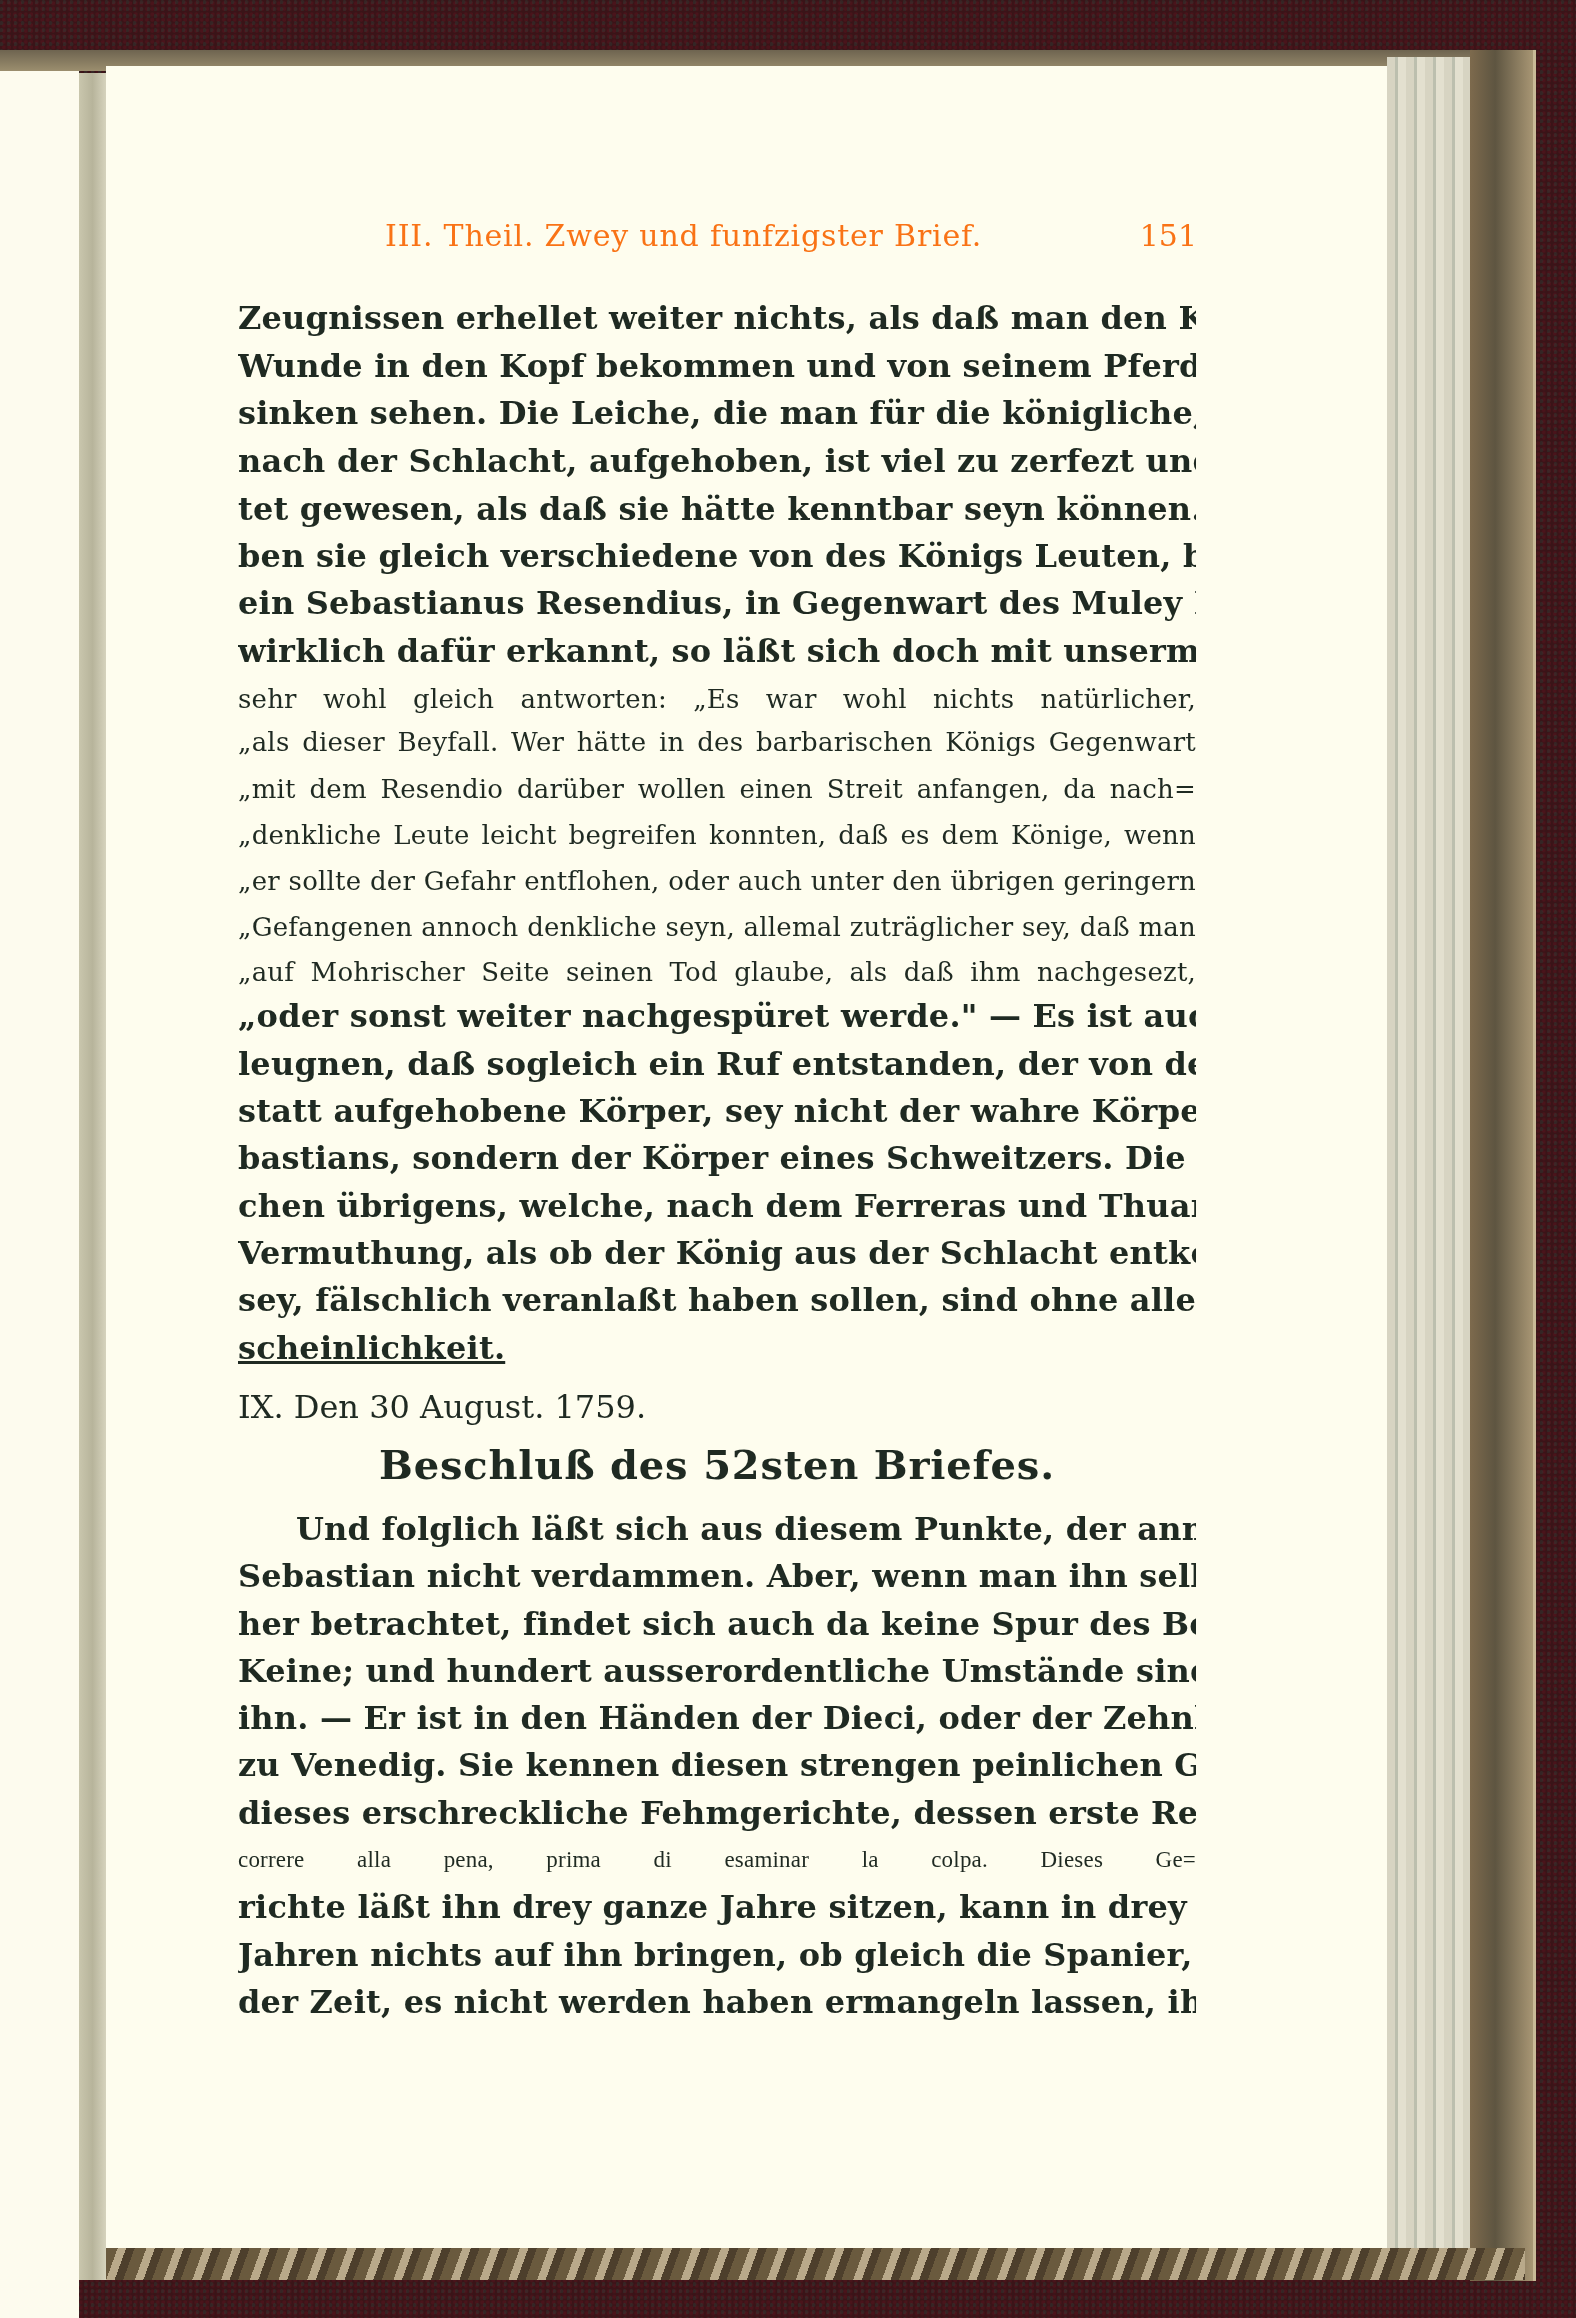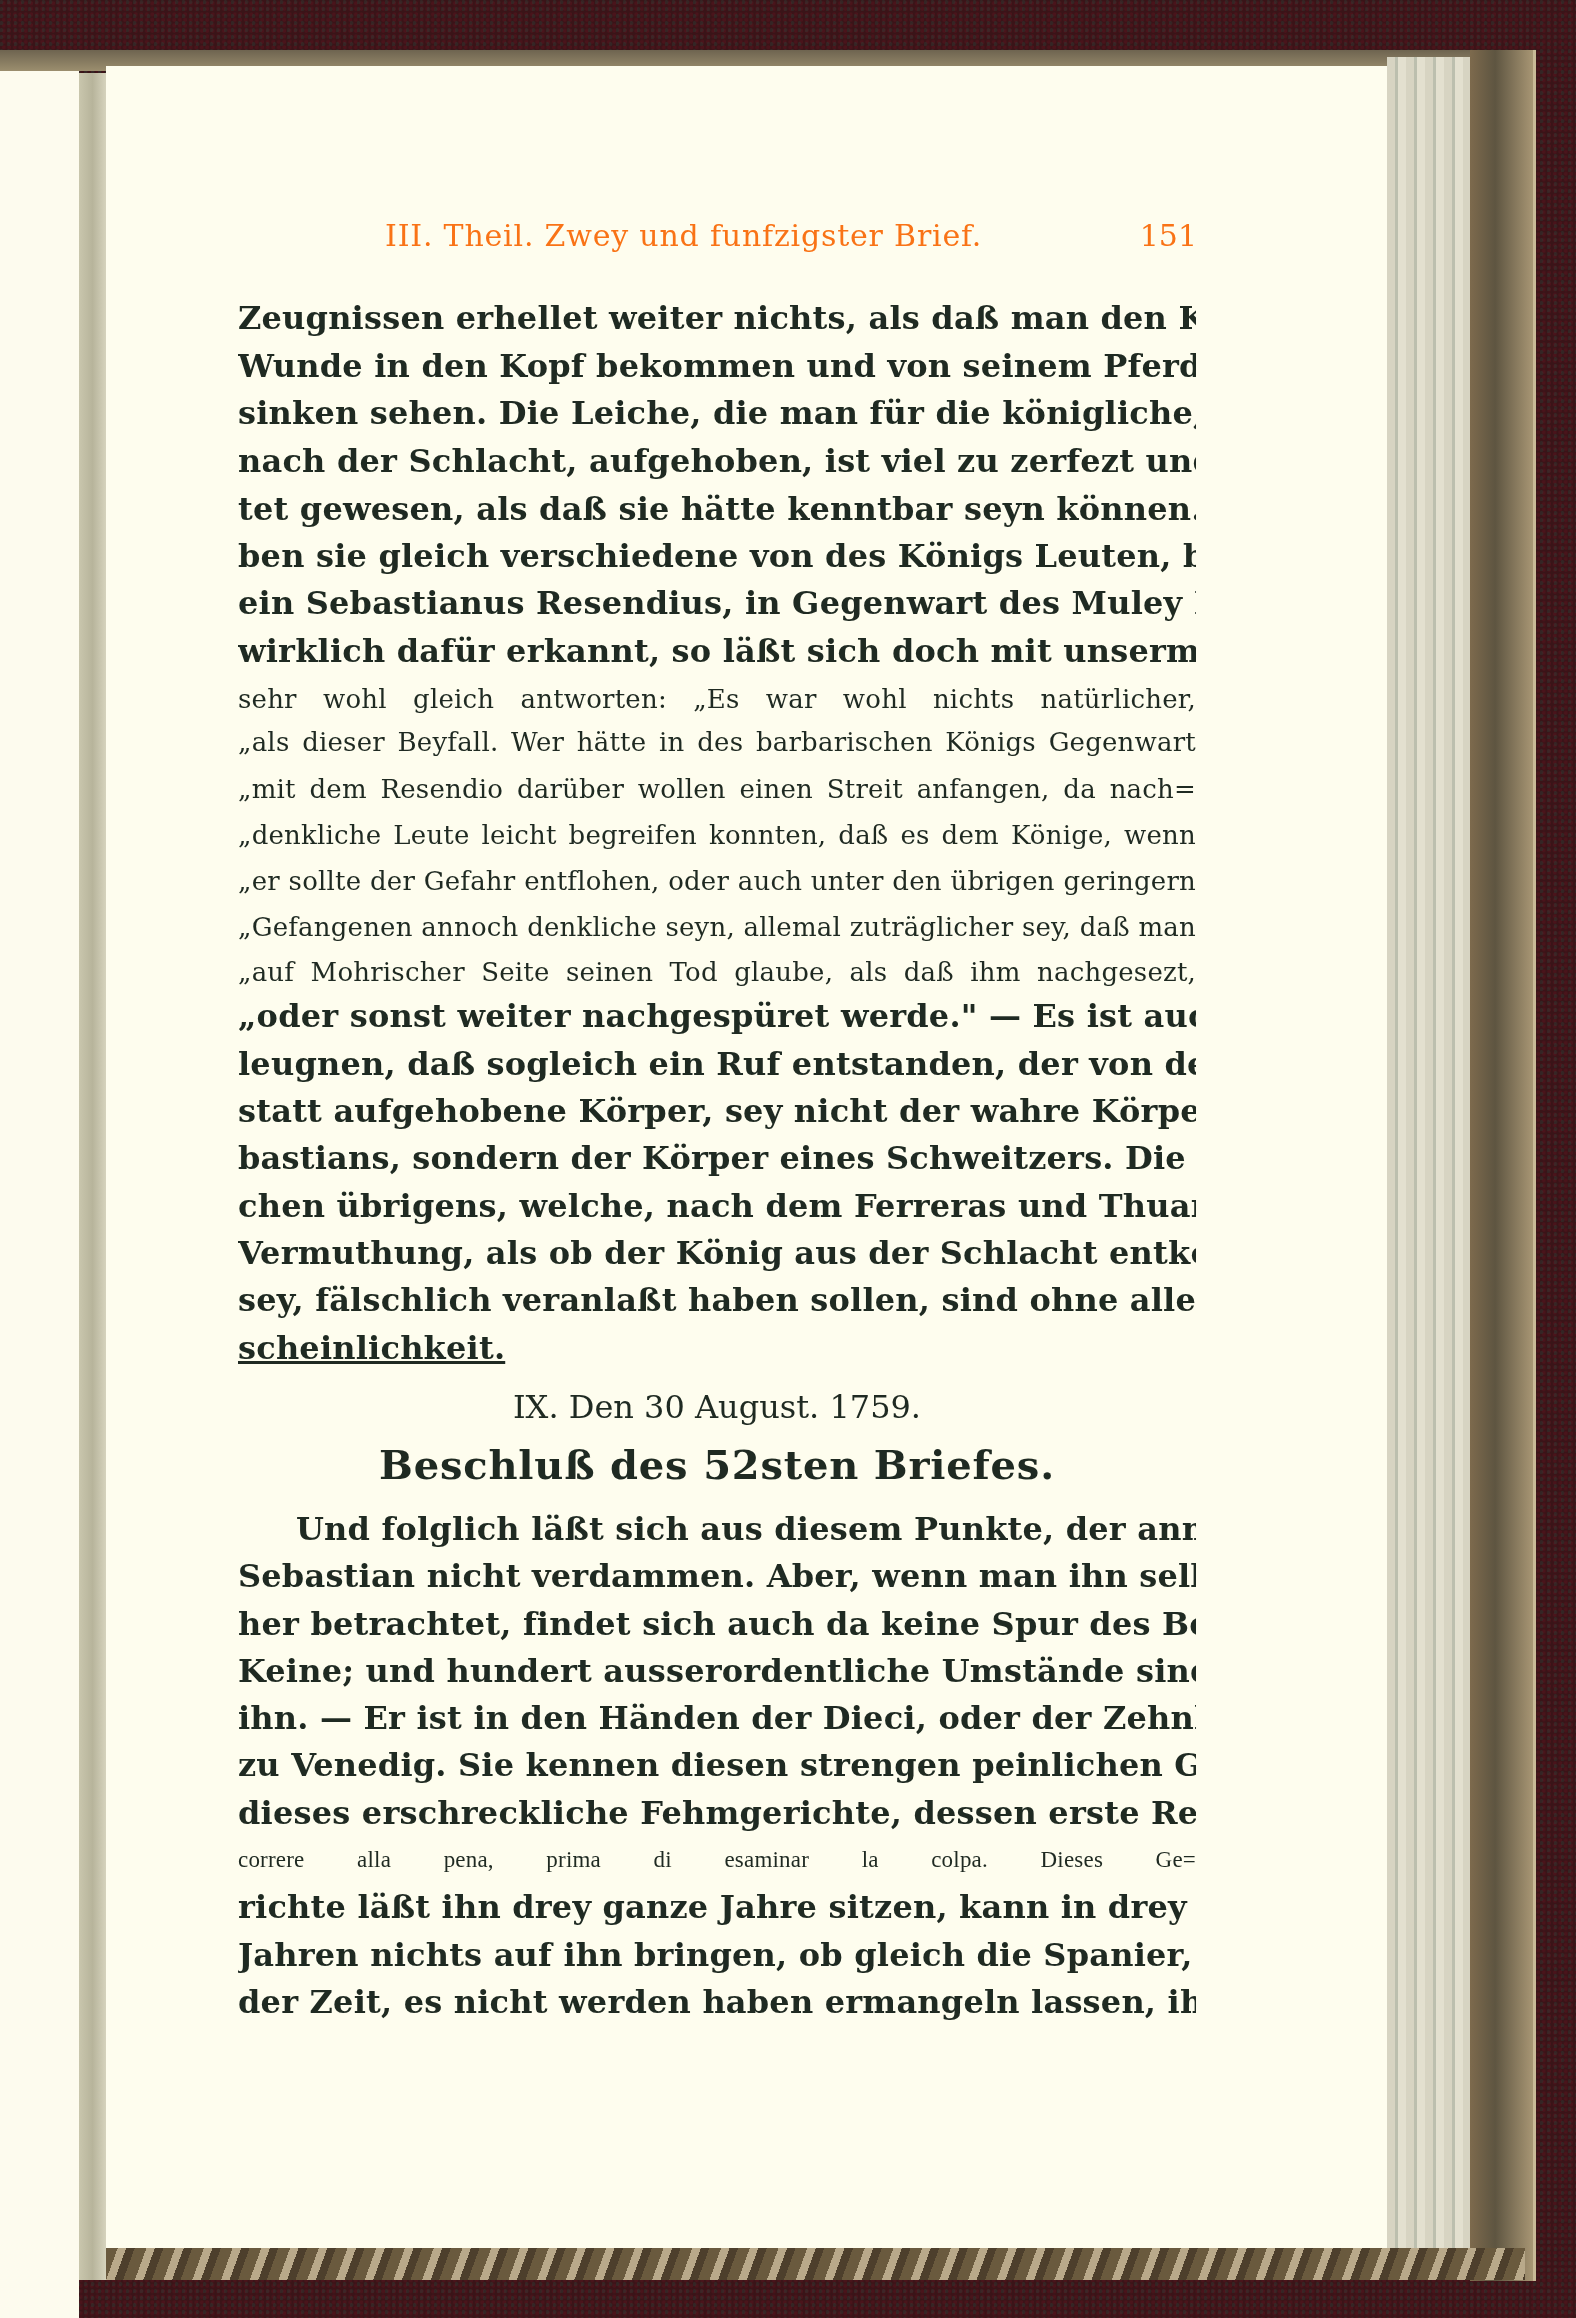--- a/index.html
+++ b/index.html
@@ -56,21 +56,21 @@
       font-size: 32px; line-height: 46px; white-space: nowrap;
       text-align: justify; text-align-last: justify; overflow: hidden;
       font-weight: bold; letter-spacing: 0.2px;
     }
     .line.quote { font-size: 26px; font-weight: normal; }
     .line.signoff { text-align-last: left; text-decoration: underline; }
     .line.signoff .right { position: absolute; right: 32px; top: 0; font-size: 27px; font-weight: normal; }
     .line.indent { padding-left: 58px; width: 900px; }
     .line.latin { font-weight: normal; font-family: "Liberation Serif", serif; font-size: 23px; }
     .date-head {
-      position: absolute; left: 0; width: 958px; text-align: center;
+      position: absolute; left: 0; width: 958px; text-align: left;
       font-size: 32px; font-weight: normal;
     }
     .section-title {
       position: absolute; left: 0; width: 958px; text-align: center;
       font-size: 40px; font-weight: bold; letter-spacing: 0.8px;
     }
   </style>
 </head>
 <body>
 

